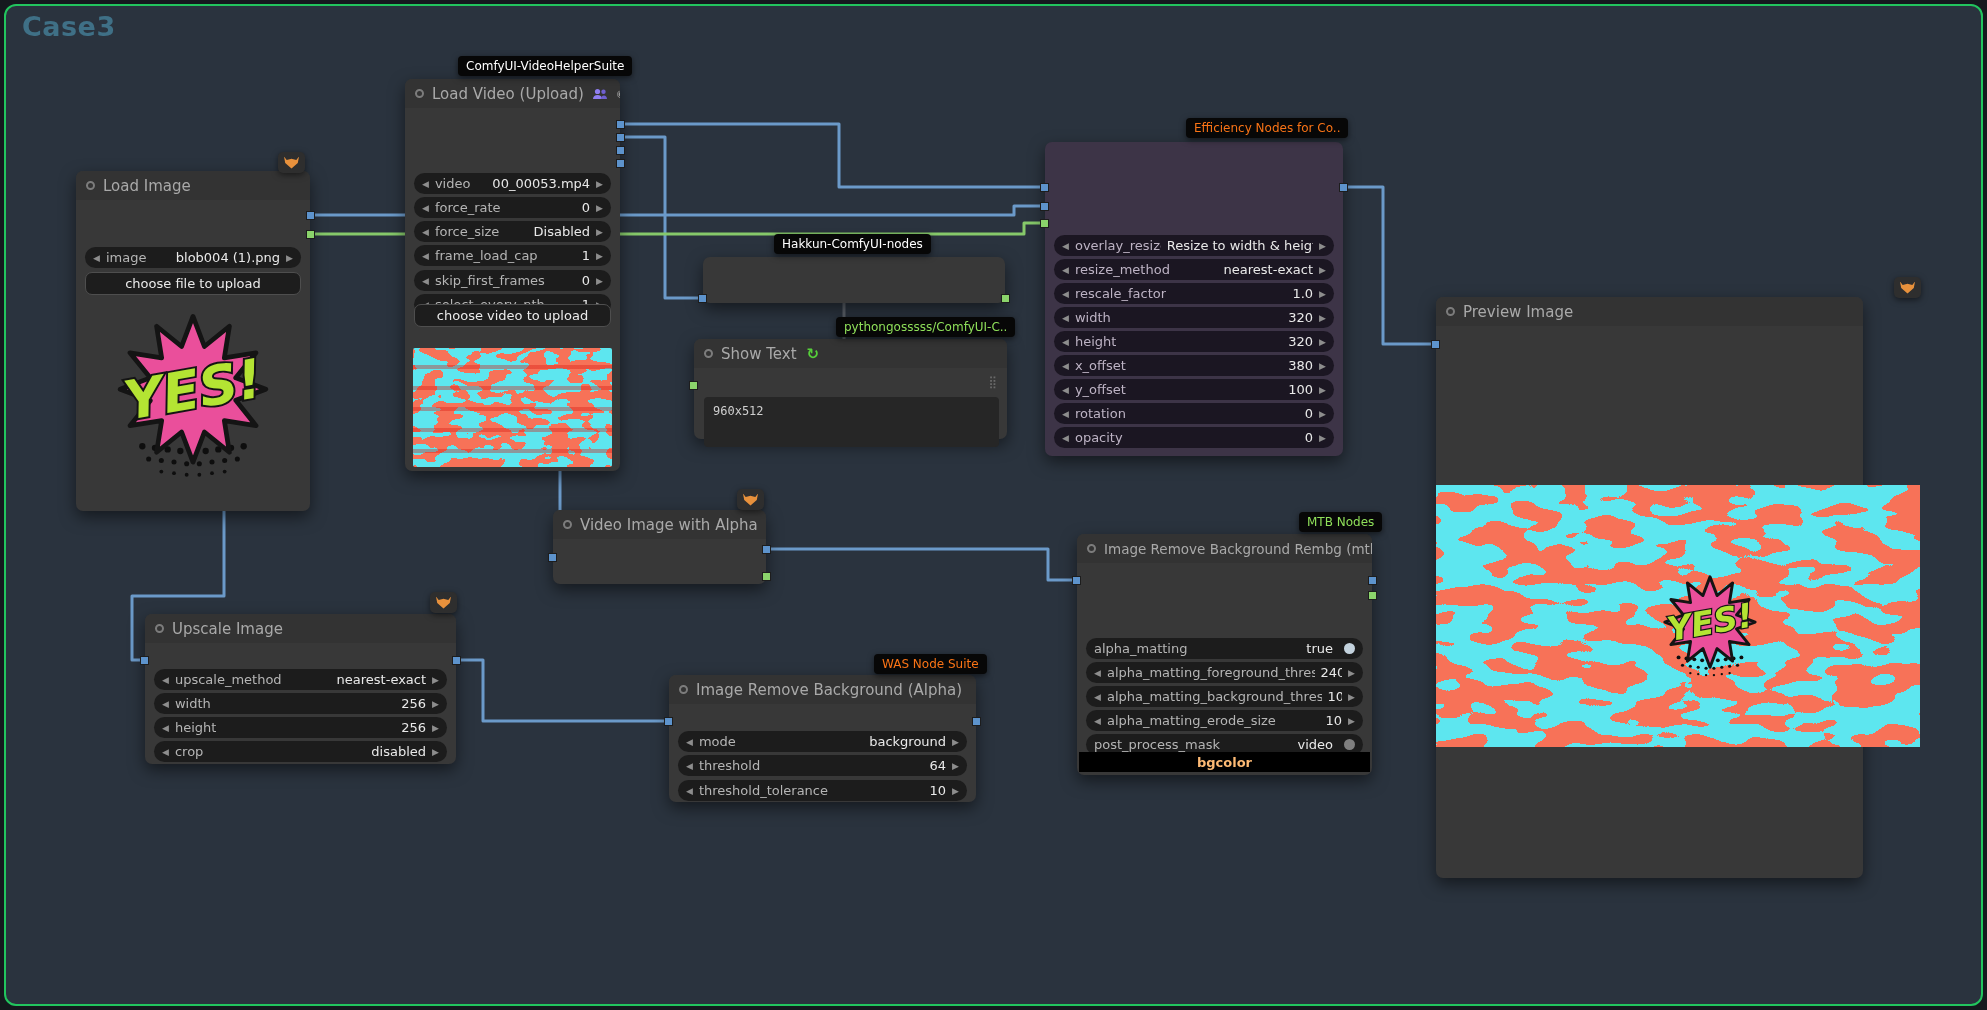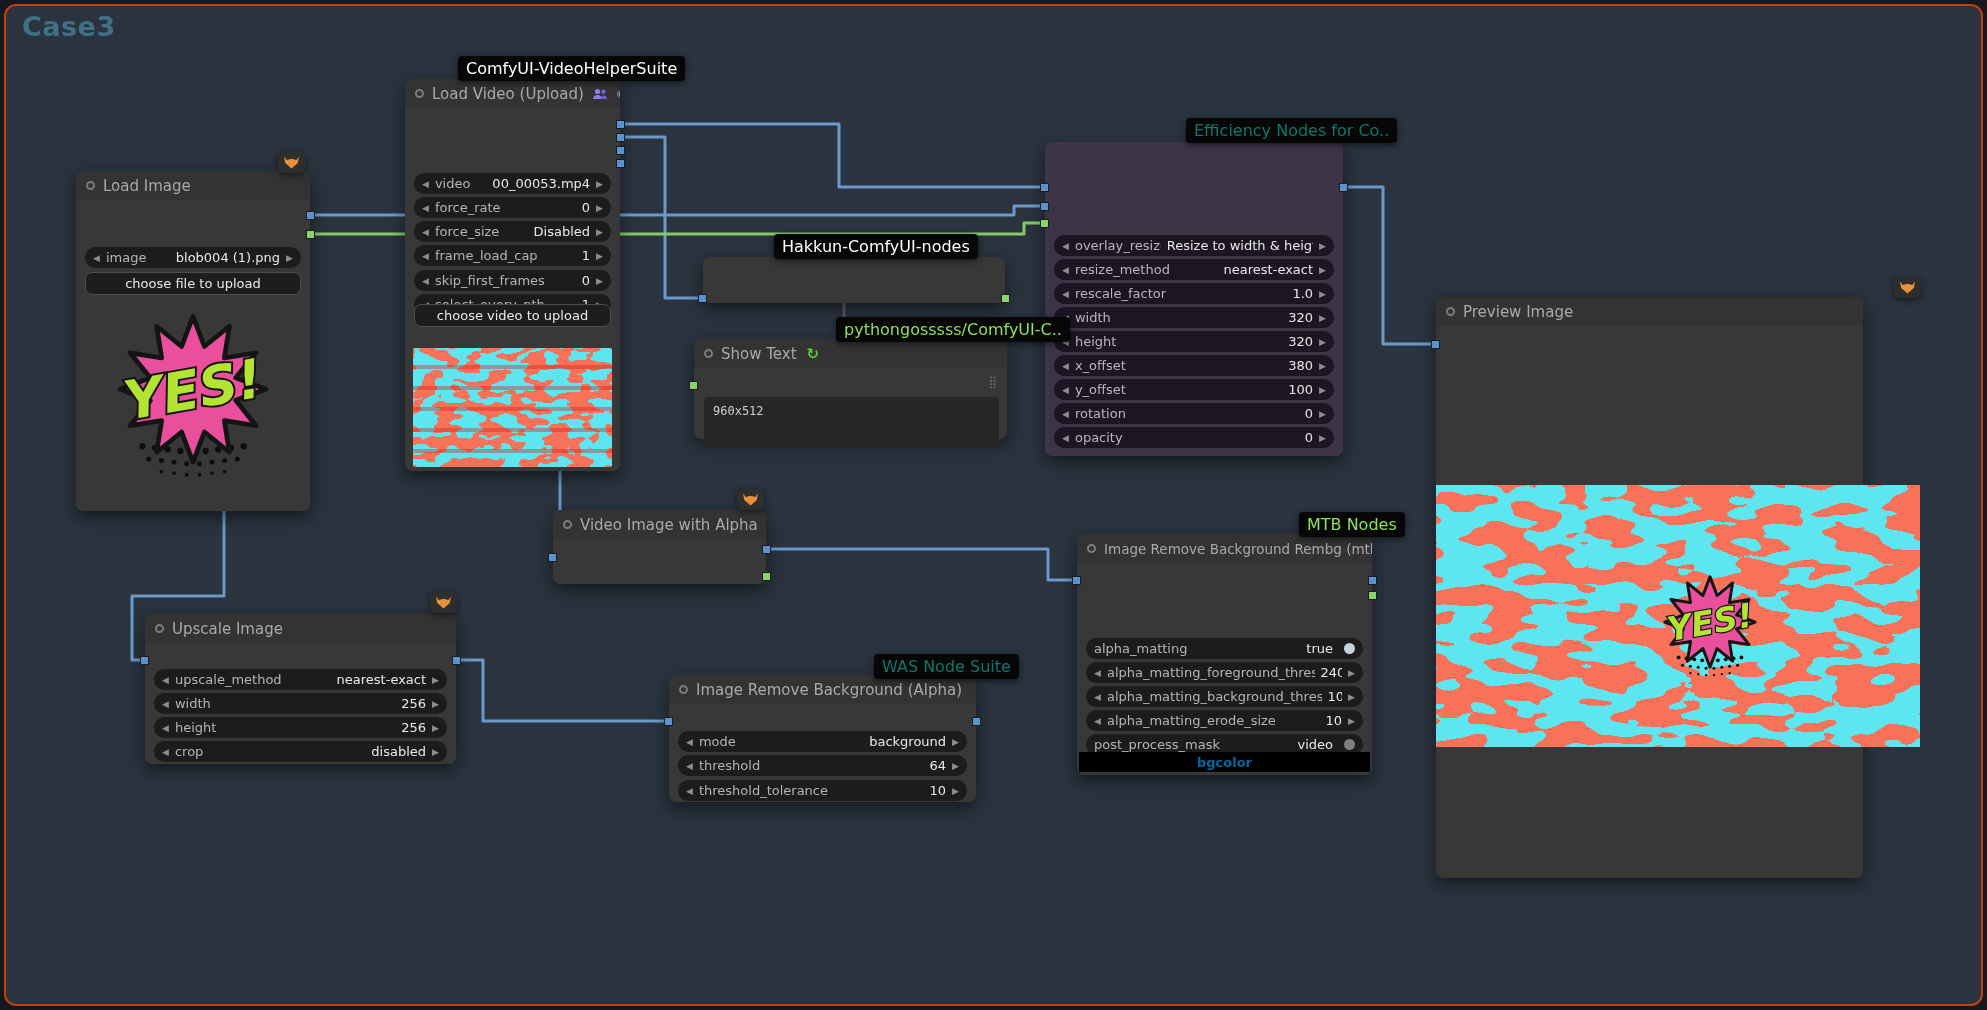--- a/index.html
+++ b/index.html
@@ -1,48 +1,48 @@
 <!DOCTYPE html>
 <html><head>
 <meta charset="utf-8">
 <style>
   *{margin:0;padding:0;box-sizing:border-box}
   html,body{width:1987px;height:1010px;background:#15191e;font-family:"DejaVu Sans","Liberation Sans",sans-serif;overflow:hidden}
-  .stage{position:absolute;inset:4px;border:2px solid #c2410c;border-radius:12px;background:#2a333e;overflow:hidden}
+  .stage{position:absolute;inset:4px;border:2px solid #22c55e;border-radius:12px;background:#2a333e;overflow:hidden}
   .case-title{position:absolute;left:16px;top:5px;font-size:27px;font-weight:bold;color:#3f7086;letter-spacing:.5px}
   svg.links{position:absolute;left:0;top:0;width:1987px;height:1010px;pointer-events:none}
   .node{position:absolute;background:#383838;border-radius:7px;box-shadow:0 6px 16px rgba(0,0,0,.5);font-size:13px;color:#c8c8c8}
   .ntitle{height:29px;display:flex;align-items:center;gap:8px;padding:0 10px;background:#333;border-radius:7px 7px 0 0;color:#a9a9a9;font-size:15px;white-space:nowrap;overflow:hidden}
   .tdot{width:9px;height:9px;border-radius:50%;border:2px solid #7c7c7c;flex:none}
   .tsquare{width:9px;height:9px;background:#cfc3d2;flex:none}
   .widget{position:absolute;left:9px;right:9px;height:21px;background:#1c1c1c;border-radius:11px;display:flex;align-items:center;padding:0 8px;gap:6px;color:#b5b5b5;font-size:13px}
   .arr-l,.arr-r{font-style:normal;font-size:9px;color:#8d8d8d;flex:none}
   .wlabel{flex:0 1 auto;overflow:hidden;white-space:nowrap}
   .wvalue{flex:1 1 auto;text-align:right;color:#e9e9e9;overflow:hidden;white-space:nowrap}
   .nbutton{position:absolute;left:9px;right:9px;height:23px;background:#1d1d1d;border:1px solid #4e4e4e;border-radius:7px;color:#eaeaea;font-size:13px;display:flex;align-items:center;justify-content:center;white-space:nowrap}
   .media{position:absolute;overflow:hidden;border-radius:2px}
   .media svg.fill{position:absolute;inset:0;width:100%;height:100%}
   .glitch{position:absolute;inset:0;background:repeating-linear-gradient(180deg,rgba(215,25,18,0) 0 17px,rgba(215,25,18,.38) 17px 21px)}
   .slot{position:absolute;width:9px;height:9px;border:1px solid #1d1d1d}
   .slot.in{left:-5px}.slot.out{right:-5px}
   .slot.blue{background:#5d93cc}.slot.green{background:#8bd46b}
-  .badge{position:absolute;background:#070707;color:#fff;font-size:16px;padding:3px 8px;border-radius:4px;white-space:nowrap;box-shadow:0 2px 6px rgba(0,0,0,.55);z-index:30}
-  .badge.green{color:#8fe05a}.badge.yellow{color:#0f766e}
+  .badge{position:absolute;background:#070707;color:#fff;font-size:12px;padding:3px 8px;border-radius:4px;white-space:nowrap;box-shadow:0 2px 6px rgba(0,0,0,.55);z-index:30}
+  .badge.green{color:#8fe05a}.badge.yellow{color:#f97316}
   .foxbadge{position:absolute;width:27px;height:21px;background:#2e2e2e;border-radius:5px;display:flex;align-items:center;justify-content:center;box-shadow:0 2px 6px rgba(0,0,0,.5);z-index:30}
   .fox{width:15px;height:12px;background:#e8913c;clip-path:polygon(0 0,18% 30%,50% 18%,82% 30%,100% 0,92% 55%,50% 100%,8% 55%)}
   .node.purple{background:#3d3447}
   .node.purple .ntitle{background:#5a3d60;color:#d6c9d9}
   .node.purple .widget{background:#1b1622;color:#bdb3c4}
   .textarea{position:absolute;background:#262626;border-radius:4px;color:#cfcfcf;font-size:12px;padding:7px 9px;font-family:"DejaVu Sans Mono","Liberation Mono",monospace;overflow:hidden;white-space:nowrap}
   .grip{position:absolute;color:#6a6a6a;font-size:12px}
   .refresh-ic{color:#56cf3a;font-size:15px;font-weight:bold;margin-left:2px}
   .mini-ic{color:#9a9a9a;font-size:10px;margin-left:1px}
   .knob{width:11px;height:11px;border-radius:50%;flex:none;margin-left:5px}
   .knob.on{background:#c3d2dd}.knob.off{background:#7f7f7f}
-  .bgbtn{position:absolute;left:2px;right:2px;height:20px;background:#000;color:#0369a1;font-weight:bold;font-size:13px;display:flex;align-items:center;justify-content:center}
+  .bgbtn{position:absolute;left:2px;right:2px;height:20px;background:#000;color:#fdba74;font-weight:bold;font-size:13px;display:flex;align-items:center;justify-content:center}
 </style>
 </head>
 <body>
 
 <div class="stage">
 
   <div class="case-title">Case3</div>
 
   <svg width="0" height="0" style="position:absolute" aria-hidden="true">
     <defs>

